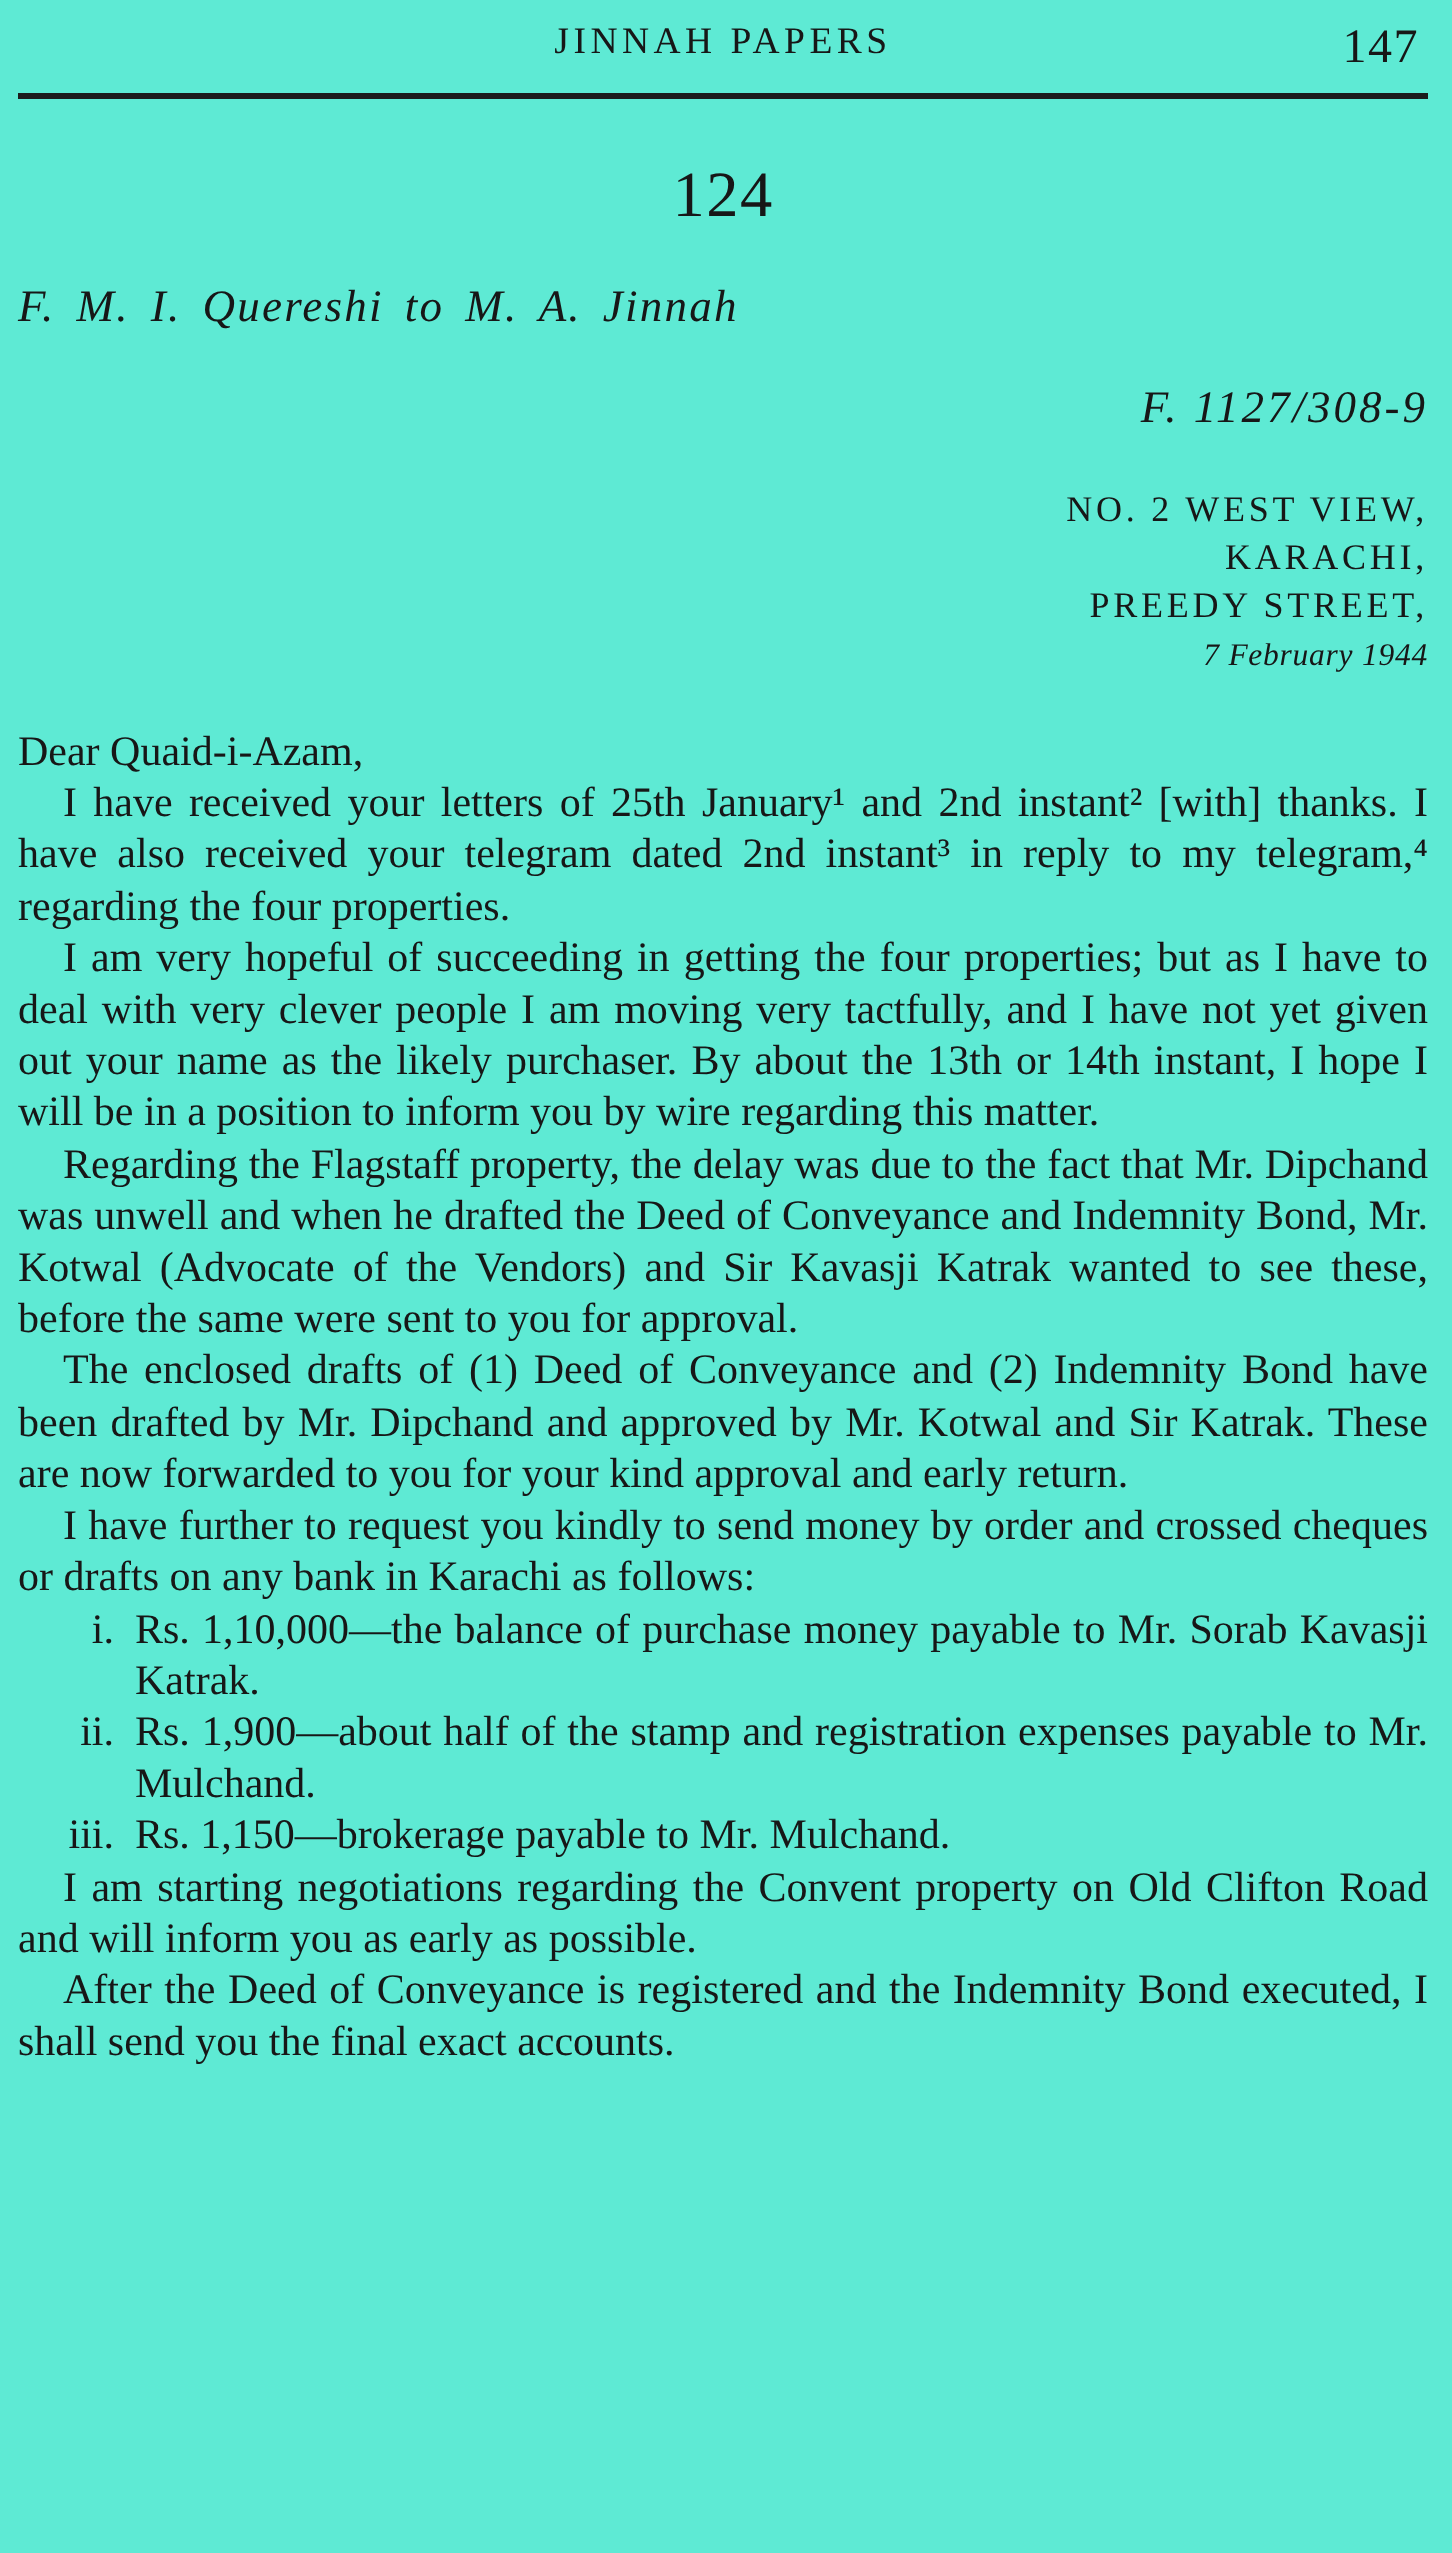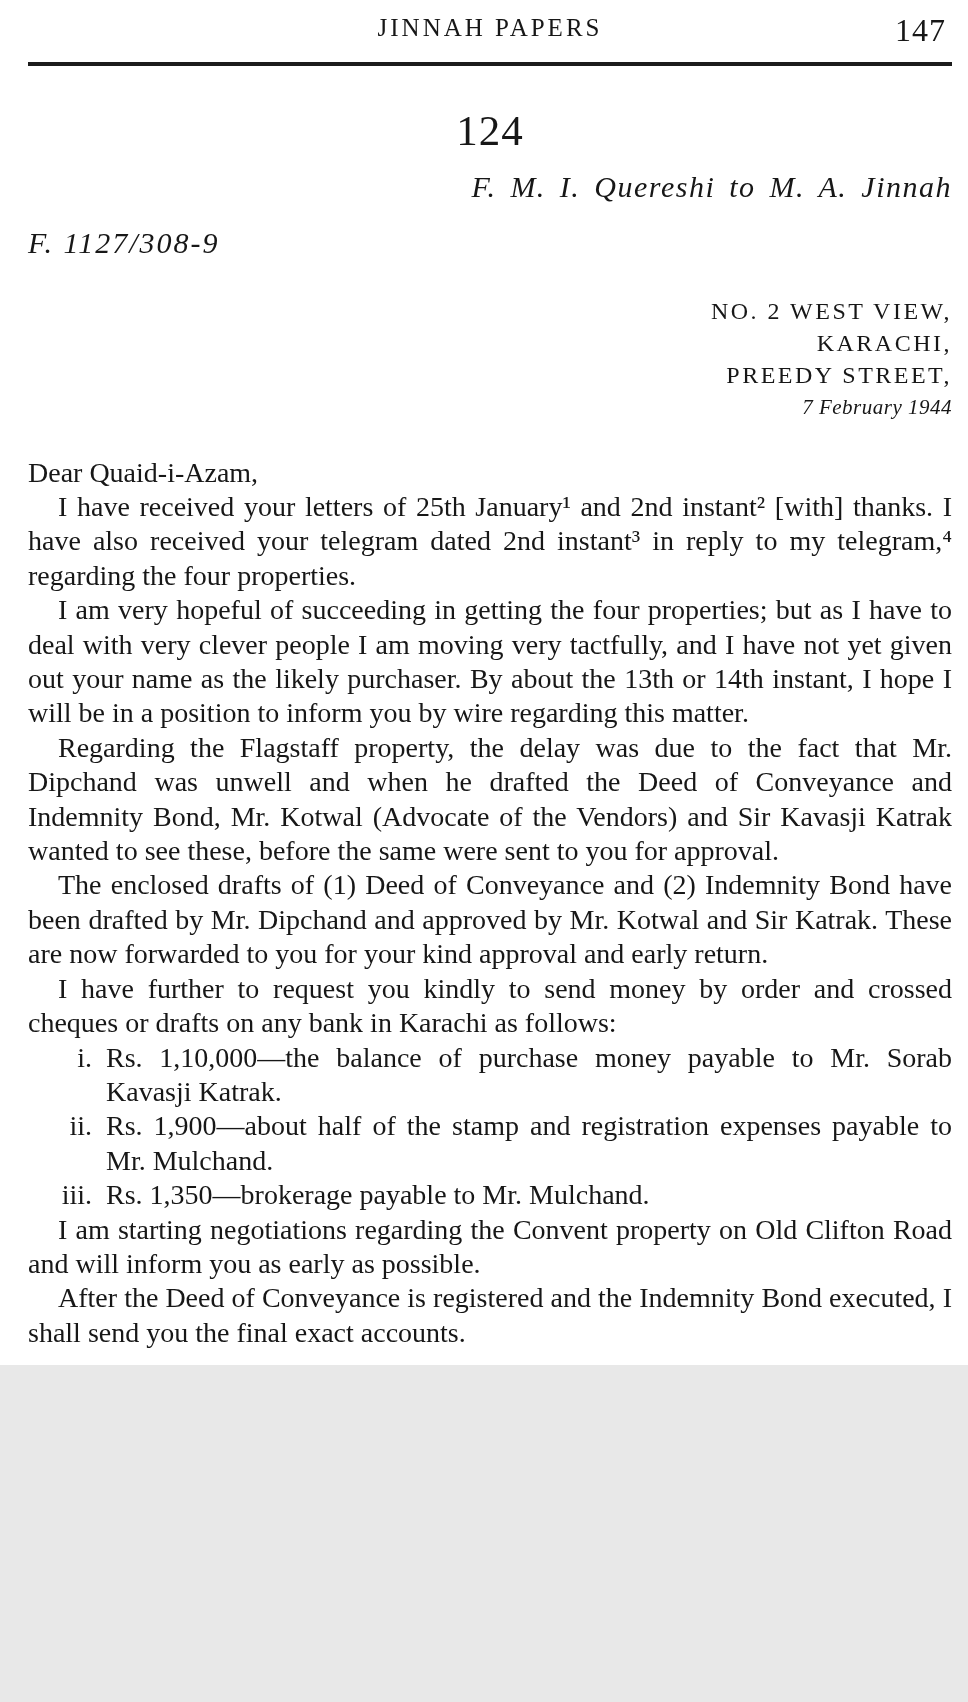--- a/index.html
+++ b/index.html
@@ -3,27 +3,27 @@
 <meta charset="utf-8">
 <style>
   html, body {
     margin: 0;
     padding: 0;
     background: #e8e8e8;
   }
   .page {
     position: relative;
     width: 968px;
-    height: 1365px;
+    height: 1702px;
     margin: 0 auto;
-    background: #ffffff;
+    background: #5eead4;
     color: #171717;
     font-family: "Liberation Serif", serif;
     box-sizing: border-box;
-    padding: 12px 16px 0 28px;
+    padding: 12px 16px 0 12px;
     overflow: hidden;
   }
   .running-head {
     position: relative;
     height: 36px;
   }
   .head-title {
     position: absolute;
     left: 0;
     right: 0;
@@ -44,32 +44,32 @@
     border-top: 4px solid #1c1c1c;
     margin: 14px 0 0 0;
   }
   .doc-number {
     text-align: center;
     font-size: 43px;
     margin-top: 40px;
     letter-spacing: 1px;
   }
   .doc-title {
-    text-align: right;
+    text-align: left;
     font-style: italic;
     font-size: 30px;
-    margin-top: 15px;
+    margin-top: 33px;
     letter-spacing: 1.5px;
     word-spacing: 5px;
   }
   .doc-ref {
-    text-align: left;
+    text-align: right;
     font-style: italic;
     font-size: 30px;
-    margin-top: 22px;
+    margin-top: 33px;
     letter-spacing: 2px;
   }
   .address {
     margin-top: 35px;
     text-align: right;
     font-size: 24px;
     letter-spacing: 2.5px;
     line-height: 32px;
   }
   .address .date {
@@ -150,21 +150,21 @@
       <div class="pay-item">
         <span class="marker">i.</span>
         <span>Rs. 1,10,000—the balance of purchase money payable to Mr. Sorab Kavasji Katrak.</span>
       </div>
       <div class="pay-item">
         <span class="marker">ii.</span>
         <span>Rs. 1,900—about half of the stamp and registration expenses payable to Mr. Mulchand.</span>
       </div>
       <div class="pay-item">
         <span class="marker">iii.</span>
-        <span>Rs. 1,350—brokerage payable to Mr. Mulchand.</span>
+        <span>Rs. 1,150—brokerage payable to Mr. Mulchand.</span>
       </div>
     </div>
 
     <p class="para">I am starting negotiations regarding the Convent property on Old Clifton Road and will inform you as early as possible.</p>
     <p class="para">After the Deed of Conveyance is registered and the Indemnity Bond executed, I shall send you the final exact accounts.</p>
   </div>
 
 </div>
 
 </body></html>

